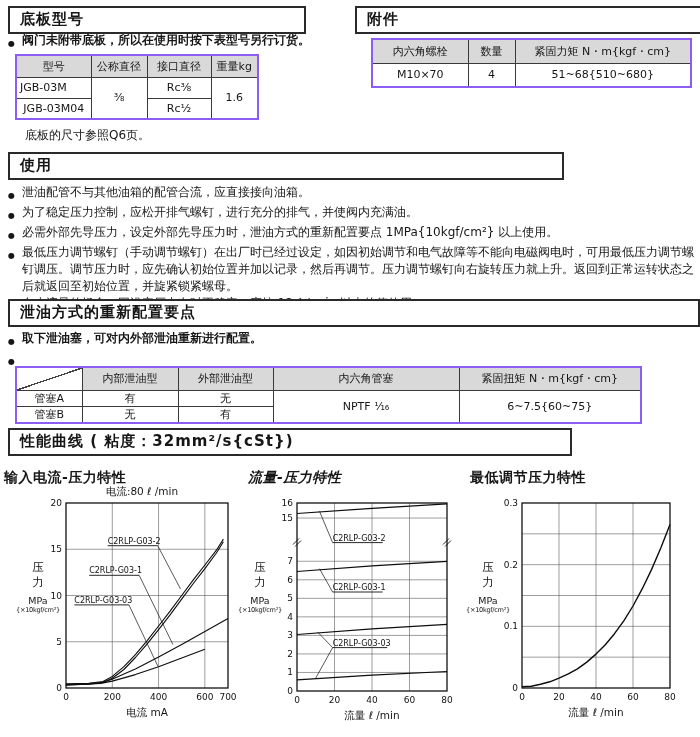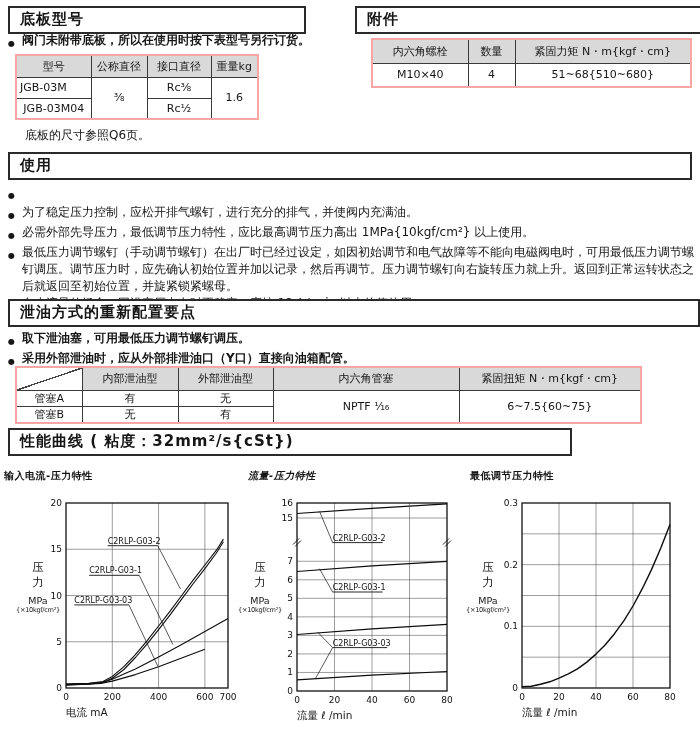--- a/index.html
+++ b/index.html
@@ -14,33 +14,33 @@
   
   .blt{display:flex;font-size:12px;line-height:17px;}
   .blt .bm{flex:none;width:14px;font-size:8px;padding-top:3px;}
   .bold .blt{font-weight:bold;}
   .abs{position:absolute;}
 
   
   table{border-collapse:collapse;position:absolute;font-size:11px;table-layout:fixed;}
   th,td{border:1px solid #3a3a3a;text-align:center;padding:0 3px;overflow:hidden;white-space:nowrap;}
   th{background:#d9d9d9;font-weight:normal;}
-  table{border:2px solid #fca5a5;}
+  table{border:2px solid #8b5cf6;}
   td.diag{background:
      linear-gradient(to bottom right,#fff calc(50% - 0.7px),#444 calc(50% - 0.7px),
                      #444 calc(50% + 0.7px),#fff calc(50% + 0.7px));}
 
   .note{position:absolute;font-size:12px;}
 
   
   .chart{position:absolute;top:468px;width:238px;height:269px;}
   .chart svg{position:absolute;left:0;top:0;}
-  .chart .ct{position:absolute;top:1px;left:2px;font-size:10px;font-weight:bold;letter-spacing:.5px;white-space:nowrap;}
+  .chart .ct{position:absolute;top:1px;left:2px;font-size:14px;font-weight:bold;letter-spacing:.5px;white-space:nowrap;}
   .chart .cs{position:absolute;top:17px;left:50px;width:180px;text-align:center;font-size:10.5px;white-space:nowrap;}
-  .xlab{position:absolute;font-size:10.5px;text-align:left;white-space:nowrap;}
+  .xlab{position:absolute;font-size:10.5px;text-align:center;white-space:nowrap;}
   .c1 .xlab{left:64px;width:162px;top:238px;}
   .c2 .xlab{left:57px;width:150px;top:241px;}
   .c3 .xlab{left:60px;width:148px;top:238px;}
   .ylab{position:absolute;width:52px;text-align:center;}
   .c1 .ylab{left:10px;top:92px;}
   .c2 .ylab{left:-6px;top:92px;}
   .c3 .ylab{left:0px;top:92px;}
   .ycjk{font-size:11.5px;width:16px;margin:0 auto;word-break:break-all;line-height:15px;}
   .yu1{font-size:9.5px;margin-top:5px;}
   .yu2{font-size:6.6px;letter-spacing:-0.3px;}
@@ -104,61 +104,61 @@
         <col style="width:47px">
         <col style="width:176px">
       </colgroup>
     <tbody>
         <tr style="height:24px;">
       <th>内六角螺栓</th>
       <th>数量</th>
       <th>紧固力矩 N・m{kgf・cm}</th>
     </tr>
     <tr style="height:24px;">
-      <td>M10×40</td>
+      <td>M10×70</td>
       <td>4</td>
       <td>51~68{510~680}</td>
     </tr>
   </tbody>
     </table>
 
-  <div class="sec-hd" style="left:8px;top:152px;width:684px;">使用</div>
+  <div class="sec-hd" style="left:8px;top:152px;width:556px;">使用</div>
 
   <div class="abs" style="left:8px;top:184px;width:688px;">
     <div class="blt">
       <span class="bm">●</span>
+      <span>泄油配管不与其他油箱的配管合流，应直接接向油箱。</span>
     </div>
     <div class="blt">
       <span class="bm">●</span>
       <span>为了稳定压力控制，应松开排气螺钉，进行充分的排气，并使阀内充满油。</span>
     </div>
     <div class="blt">
       <span class="bm">●</span>
-      <span>必需外部先导压力，最低调节压力特性，应比最高调节压力高出 1MPa{10kgf/cm²} 以上使用。</span>
+      <span>必需外部先导压力，设定外部先导压力时，泄油方式的重新配置要点 1MPa{10kgf/cm²} 以上使用。</span>
     </div>
     <div class="blt">
       <span class="bm">●</span>
       <span>最低压力调节螺钉（手动调节螺钉）在出厂时已经过设定，如因初始调节和电气故障等不能向电磁阀电时，可用最低压力调节螺钉调压。调节压力时，应先确认初始位置并加以记录，然后再调节。压力调节螺钉向右旋转压力就上升。返回到正常运转状态之后就返回至初始位置，并旋紧锁紧螺母。</span>
     </div>
     <div class="blt">
       <span class="bm">●</span>
       <span>在小流量的场合，因设定压力有时不稳定，应按 12 ℓ / min 以上的值使用。</span>
     </div>
   </div>
 
   <div class="sec-hd" style="left:8px;top:299px;width:692px;">泄油方式的重新配置要点</div>
 
   <div class="abs bold" style="left:8px;top:330px;width:688px;">
     <div class="blt">
       <span class="bm">●</span>
-      <span>取下泄油塞，可用最低压力调节螺钉调压。</span>
-    </div>
-    <div class="blt">
-      <span class="bm">●</span>
-      <span>采用外部泄油时，应从外部排泄油口（Y口）直接向油箱配管。</span>
+      <span>取下泄油塞，可对内外部泄油重新进行配置。</span>
+    </div>
+    <div class="blt">
+      <span class="bm">●</span>
     </div>
   </div>
 
   <table style="left:15px;top:366px;width:625px;">
     <colgroup>
         <col style="width:66px">
         <col style="width:96px">
         <col style="width:95px">
         <col style="width:186px">
         <col style="width:182px">
@@ -183,20 +183,21 @@
       <td>无</td>
       <td>有</td>
     </tr>
   </tbody>
     </table>
 
   <div class="sec-hd" style="left:8px;top:428px;width:564px;">性能曲线 ( 粘度：32mm²/s{cSt})</div>
 
   <div class="chart c1" style="left:2px;">
     <div class="ct">输入电流-压力特性</div>
+    <div class="cs">电流:80 ℓ /min</div>
     <div class="ylab">
       <div class="ycjk">压力</div>
       <div class="yu1">MPa</div>
       <div class="yu2">{×10kgf/cm²}</div>
     </div>
     <svg width="238" height="269">
         <line x1="110.28571428571428" y1="35" x2="110.28571428571428" y2="220" class="grid"></line>
         <line x1="156.57142857142856" y1="35" x2="156.57142857142856" y2="220" class="grid"></line>
         <line x1="202.85714285714286" y1="35" x2="202.85714285714286" y2="220" class="grid"></line>
         <line x1="64" y1="173.75" x2="226" y2="173.75" class="grid"></line>

